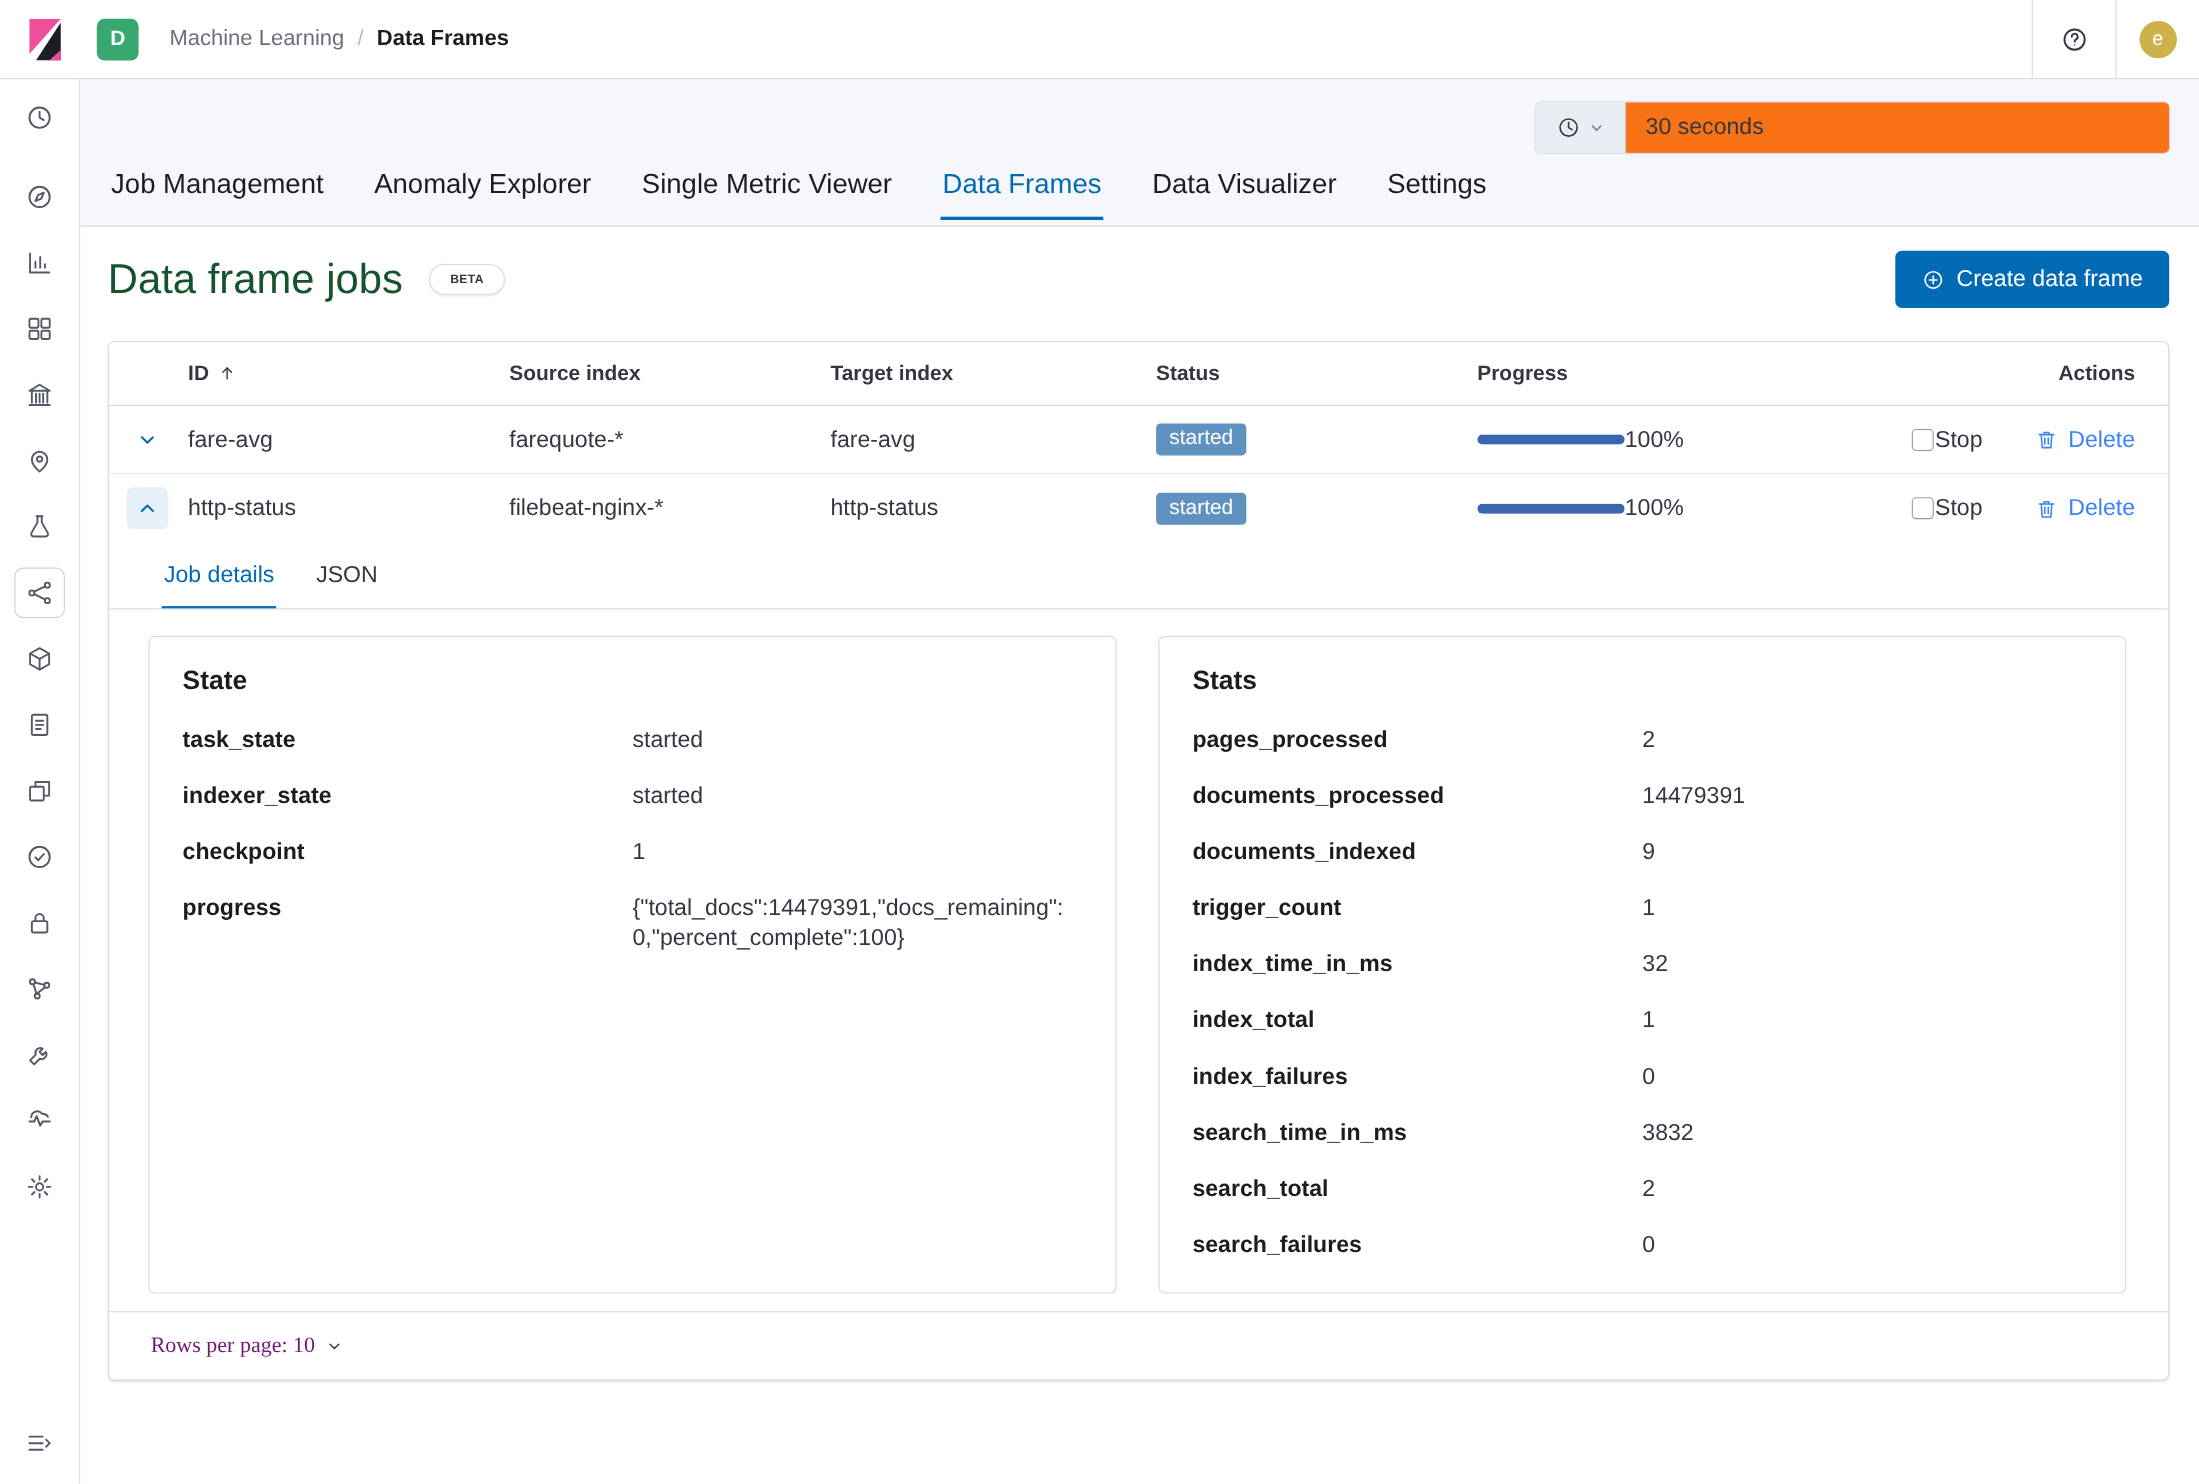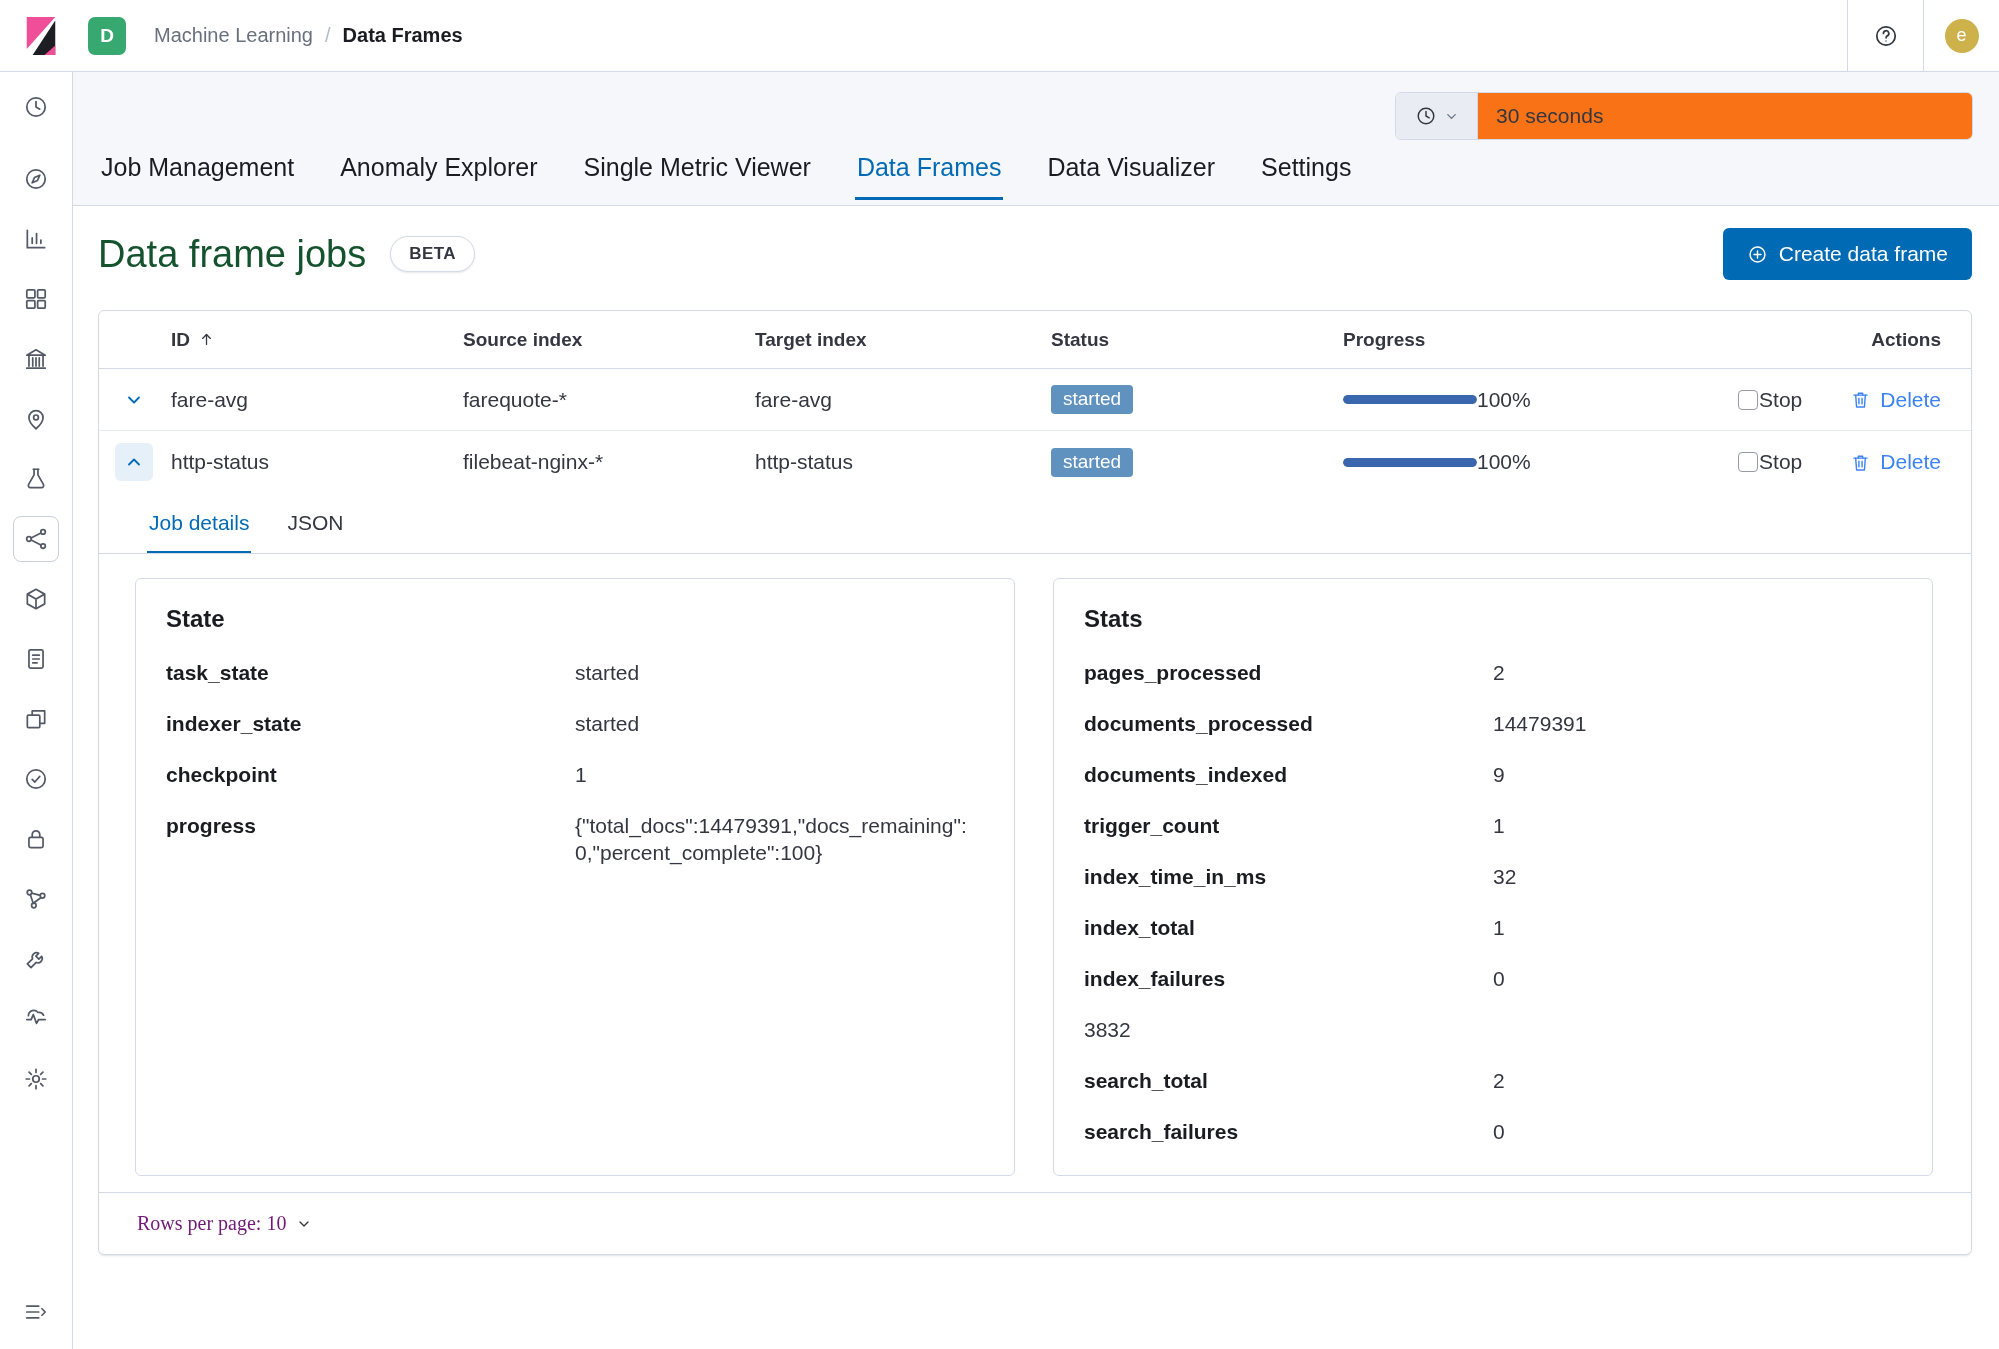--- a/index.html
+++ b/index.html
@@ -48,21 +48,21 @@
 
   .navtabs { display:flex; gap:42px; margin-top:13px; padding-left:14px; }
   .navtab { font-size:25px; color:#1a1c21; background:none; border:none; padding:0 2px 15px;
     border-bottom:3px solid transparent; cursor:pointer; font-family:inherit; }
   .navtab.active { color:#006bb4; border-bottom-color:#006bb4; }
 
   .content { padding:22px 27px 0 25px; }
   .titlerow { display:flex; align-items:center; }
   .page-title { font-size:38px; font-weight:400; color:#14532d; }
   .beta-badge { margin-left:24px; border:1px solid #d3dae6; border-radius:30px; background:#fff;
-    padding:7px 18px; font-size:17px; font-weight:700; color:#343741; letter-spacing:.4px;
+    padding:7px 18px; font-size:11px; font-weight:700; color:#343741; letter-spacing:.4px;
     box-shadow:0 1px 2px rgba(152,162,179,.25); }
   .create-btn { margin-left:auto; background:#006bb4; color:#fff; border:none; border-radius:6px;
     height:52px; padding:0 24px; font-size:21px; display:flex; align-items:center; gap:11px;
     cursor:pointer; font-family:inherit; }
   .create-btn svg { width:21px; height:21px; }
 
   
   .panel { margin-top:30px; border:1px solid #d3dae6; border-radius:6px; background:#fff;
     box-shadow:0 2px 2px -1px rgba(152,162,179,.3); }
   .t-head, .t-row { display:grid; grid-template-columns:72px 292px 292px 296px 292px 310px 1fr; align-items:center; }
@@ -426,20 +426,21 @@
           </div>
           <div class="kv-row">
             <div class="kv-label">index_total</div>
             <div class="kv-value">1</div>
           </div>
           <div class="kv-row">
             <div class="kv-label">index_failures</div>
             <div class="kv-value">0</div>
           </div>
           <div class="kv-row">
+            <div class="kv-label">search_time_in_ms</div>
             <div class="kv-value">3832</div>
           </div>
           <div class="kv-row">
             <div class="kv-label">search_total</div>
             <div class="kv-value">2</div>
           </div>
           <div class="kv-row">
             <div class="kv-label">search_failures</div>
             <div class="kv-value">0</div>
           </div>

